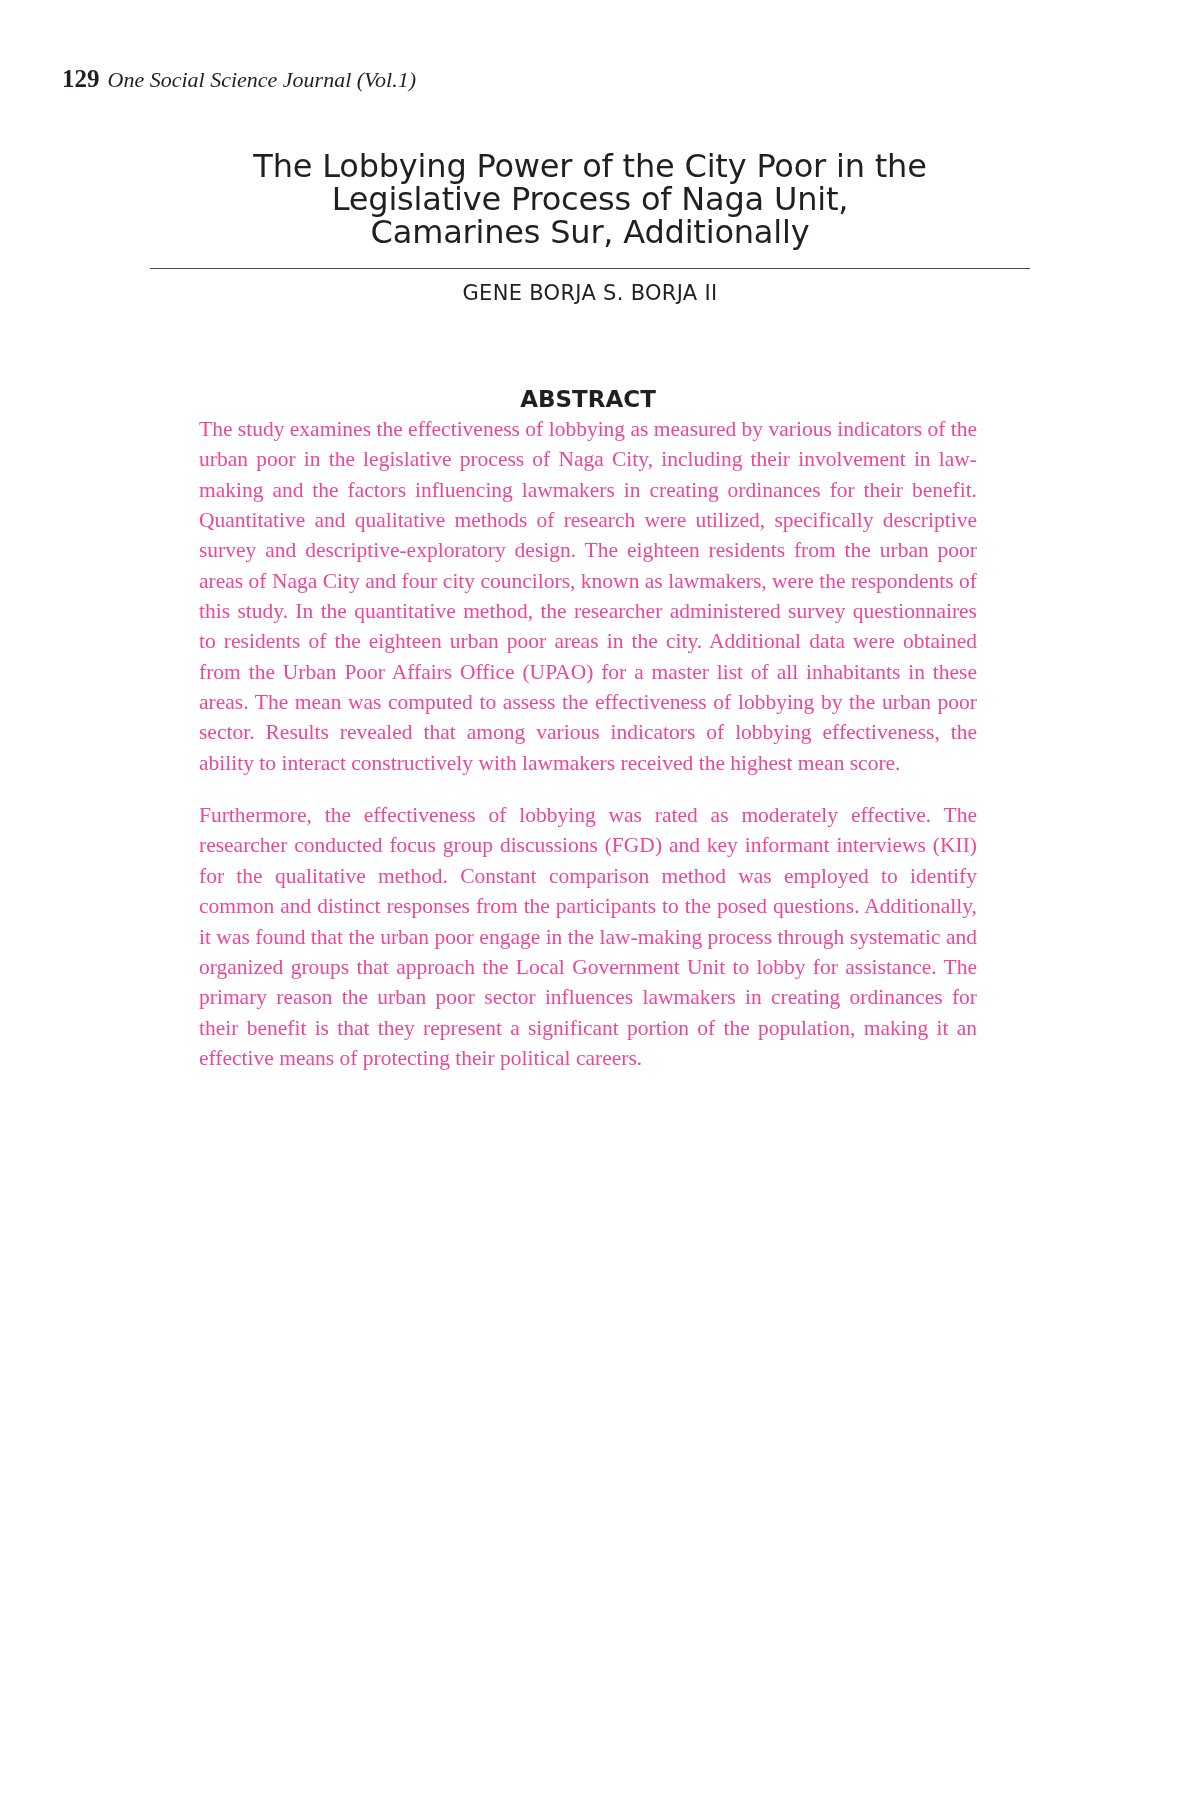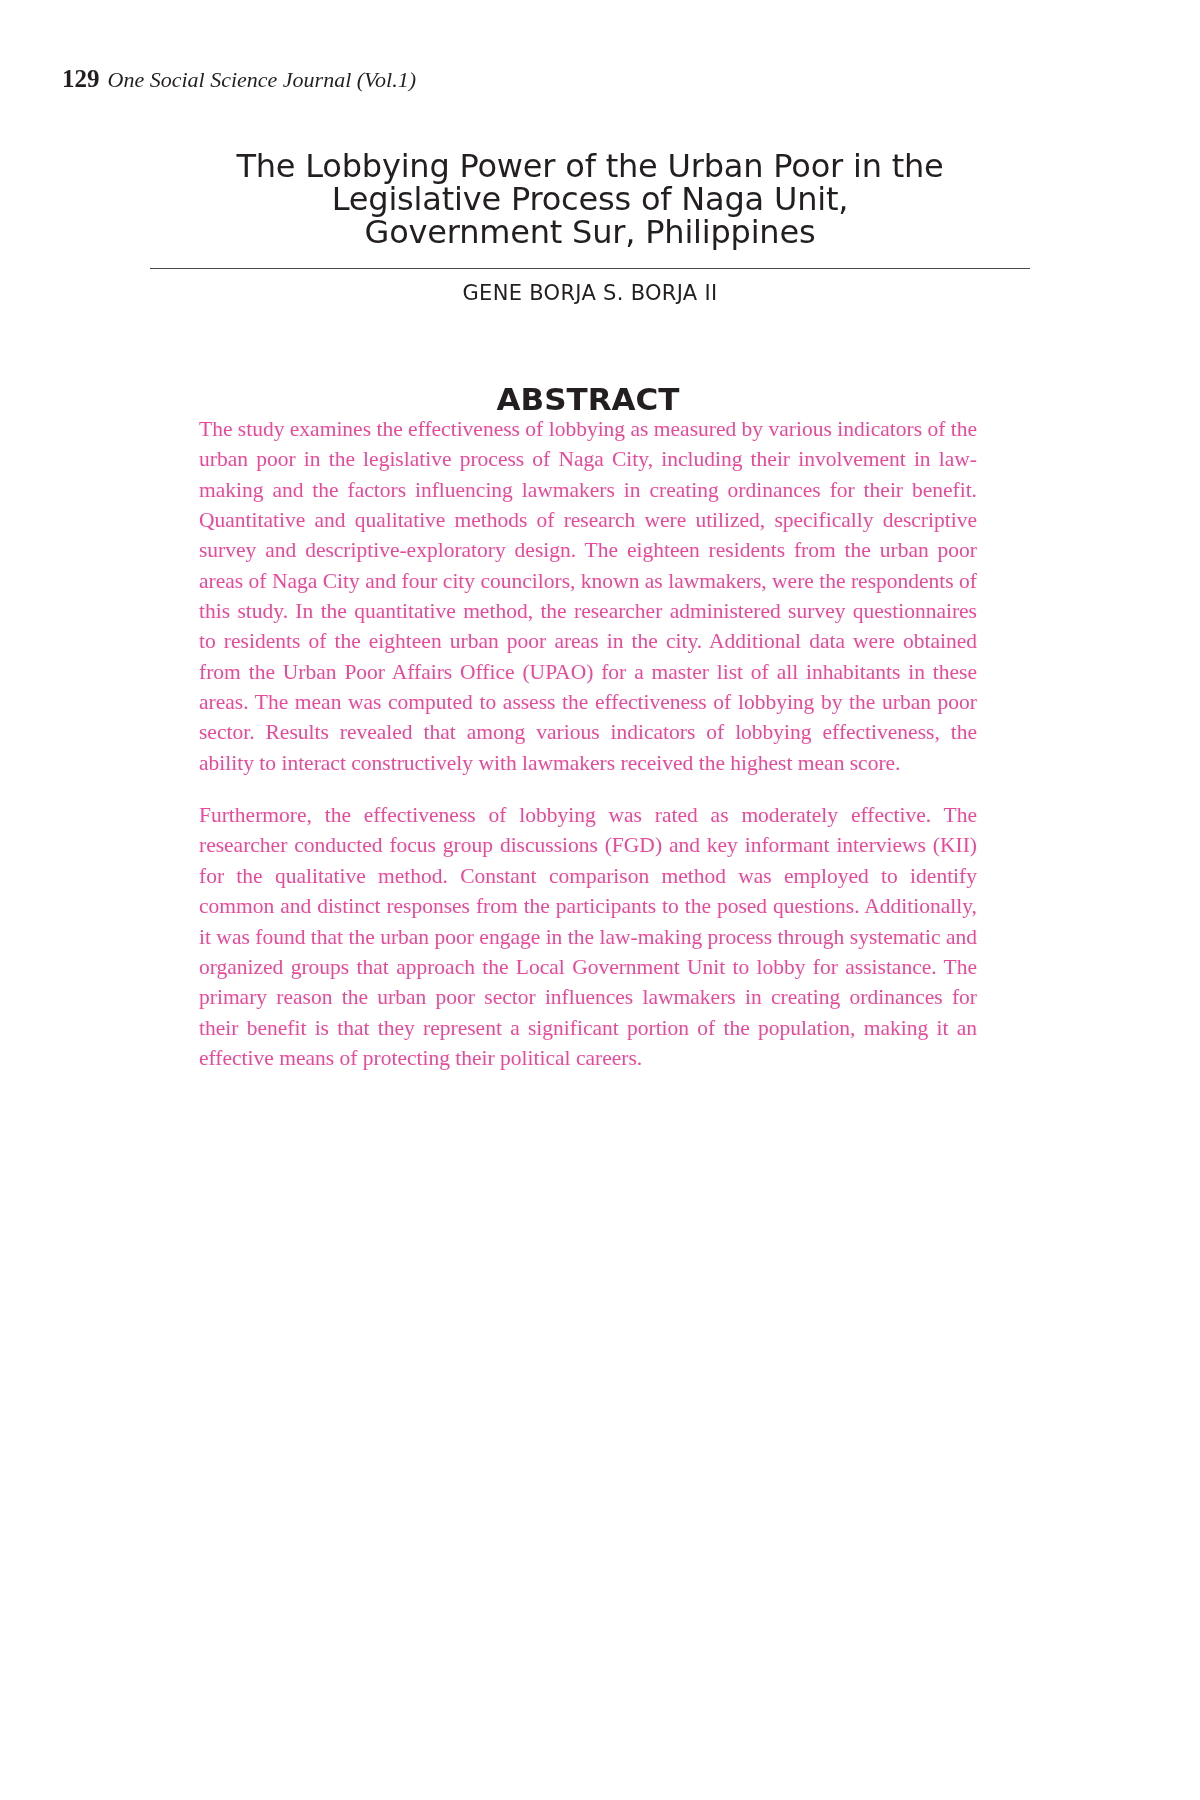--- a/index.html
+++ b/index.html
@@ -77,21 +77,21 @@
     }
     .abstract-heading {
       position: absolute;
       left: 199px;
       top: 384px;
       width: 778px;
       margin: 0;
       text-align: center;
       font-family: "DejaVu Sans", "Liberation Sans", sans-serif;
       font-weight: bold;
-      font-size: 31px;
+      font-size: 23px;
       line-height: 30px;
       color: #231f20;
     }
     .abstract-body {
       position: absolute;
       left: 199px;
       top: 414px;
       width: 778px;
     }
     .abstract-body p {
@@ -108,23 +108,23 @@
   </style>
 </head>
 <body>
 
 <div class="running-header">
   <span class="page-number">129</span><span class="journal-name">One Social Science Journal (Vol.1)</span>
 </div>
 
 <div class="title-block">
   <h1 class="article-title">
-    <span>The Lobbying Power of the Urban Poor in the</span>
+    <span>The Lobbying Power of the City Poor in the</span>
     <span>Legislative Process of Naga Unit,</span>
-    <span>Government Sur, Philippines</span>
+    <span>Camarines Sur, Additionally</span>
   </h1>
 </div>
 
 <div class="title-rule"></div>
 
 <div class="author">GENE BORJA S. BORJA II</div>
 
 <h2 class="abstract-heading">ABSTRACT</h2>
 
 <div class="abstract-body">

